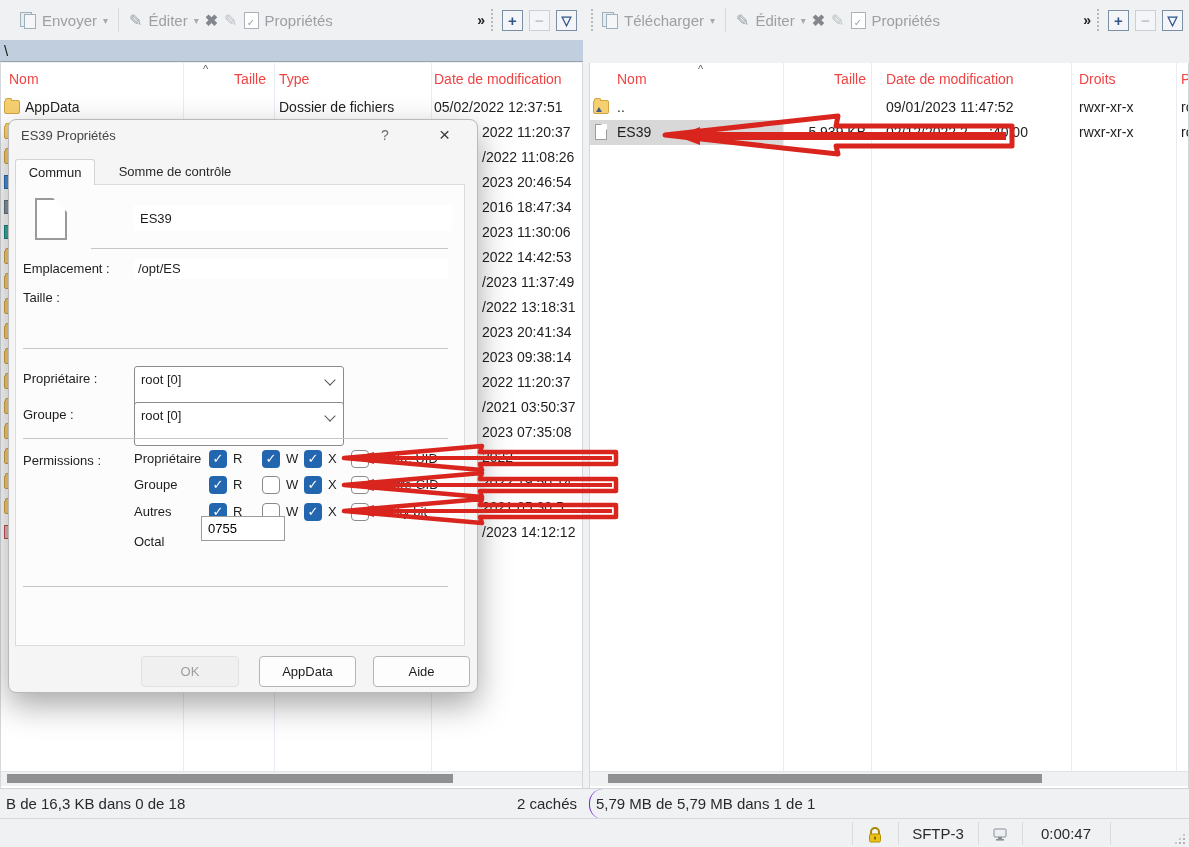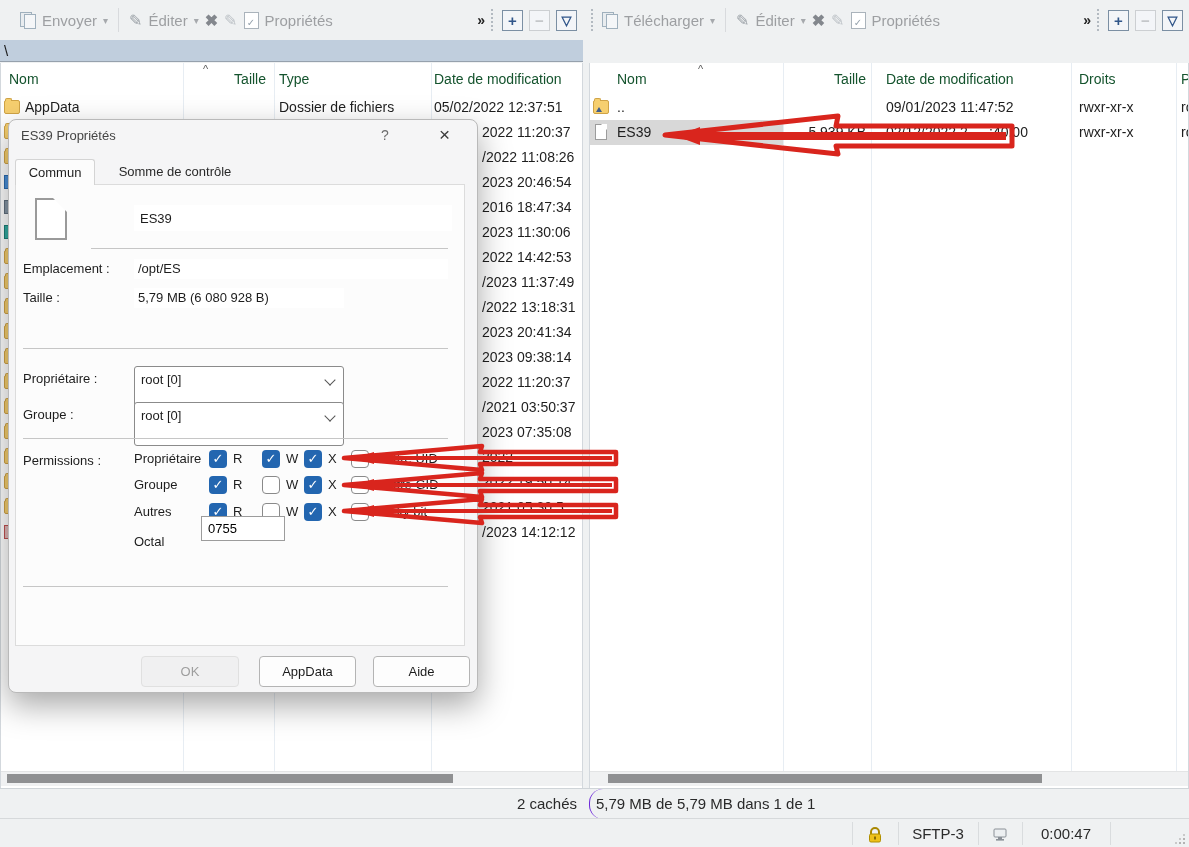--- a/index.html
+++ b/index.html
@@ -34,21 +34,21 @@
   
   .pathbar{position:absolute;top:40px;height:22px;background:#c0cedd;border-bottom:1px solid #96a1ad;
            font-size:15px;color:#1a1a1a;line-height:22px;white-space:nowrap;}
   .path-left{left:0;width:583px;padding-left:4px;box-sizing:border-box;}
   .path-right{left:589px;width:600px;padding-left:7px;box-sizing:border-box;}
   
   .panel{position:absolute;top:63px;height:725px;background:#fff;overflow:hidden;
          border-left:1px solid #d3d8dd;border-right:1px solid #d3d8dd;box-sizing:border-box;}
   #lp{left:0;width:583px;}
   #rp{left:589px;width:600px;}
-  .hdr{position:absolute;top:0;height:32px;font-size:14px;color:#14532d;line-height:32px;white-space:nowrap;}
+  .hdr{position:absolute;top:0;height:32px;font-size:14px;color:#ef4444;line-height:32px;white-space:nowrap;}
   .hdr.num{text-align:right;}
   .sortcaret{position:absolute;top:1px;font-size:11px;color:#5a5a5a;line-height:11px;}
   .vline{position:absolute;top:0;width:1px;height:709px;background:#e7edf3;}
   .frow{position:absolute;left:0;width:100%;height:25px;line-height:25px;font-size:14px;}
   .cell{position:absolute;white-space:nowrap;}
   .cell.num{text-align:right;}
   .selcell{position:absolute;left:0;top:0;width:193px;height:25px;background:#d8d8d8;}
   .fic{position:absolute;left:3px;top:5px;width:16px;height:14px;}
   .ic-folder,.ic-folder-up{background:#f6cf6f;border:1px solid #cfa346;border-radius:2px;box-sizing:border-box;}
   .ic-folder::before,.ic-folder-up::before{content:"";position:absolute;left:0;top:-3px;width:7px;height:3px;
@@ -303,20 +303,21 @@
           <span class="cell" style="left:591px">root</span>
         </div>
       </div>
     <div class="hscroll">
       <div class="hthumb" style="left:18px;width:434px"></div>
     </div>
   </div>
 
   <div class="statusrow">
     <div class="st-left">
+      <span class="st-left-text">B de 16,3 KB dans 0 de 18</span>
       <span class="st-hidden">2 cachés</span>
     </div>
     <div class="st-right">
       <span class="st-right-text">5,79 MB de 5,79 MB dans 1 de 1</span>
     </div>
   </div>
 
   <div class="bottombar">
     <div class="bb-div" style="left:852px"></div>
     <div class="bb-div" style="left:898px"></div>
@@ -350,21 +351,20 @@
     <div class="tab tab-idle">Somme de contrôle</div>
     <div class="page"></div>
 
     <div class="doc-ic"></div>
     <input class="namefield" value="ES39" style="">
     <div class="sep" style="left:82px;top:128px;width:357px"></div>
 
     <span class="lbl" style="left:14px;top:141px">Emplacement :</span>
     <div class="val" style="left:125px;top:139px;width:306px">/opt/ES</div>
     <span class="lbl" style="left:14px;top:170px">Taille :</span>
-    <div class="val" style="left:125px;top:168px;width:202px">5,79 MB (6 080 928 B)</div>
     <div class="sep" style="left:14px;top:228px;width:425px"></div>
 
     <span class="lbl" style="left:14px;top:251px">Propriétaire :</span>
     <div class="combo" style="left:125px;top:246px">
       <span>root [0]</span>
       <span class="combo-caret"></span>
     </div>
     <span class="lbl" style="left:14px;top:287px">Groupe :</span>
     <div class="combo" style="left:125px;top:282px">
       <span>root [0]</span>

